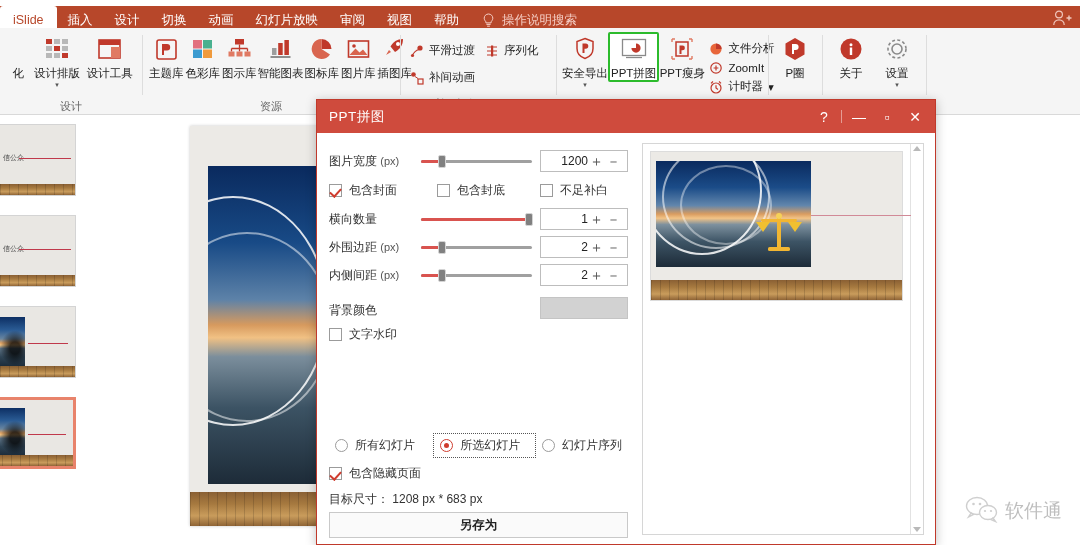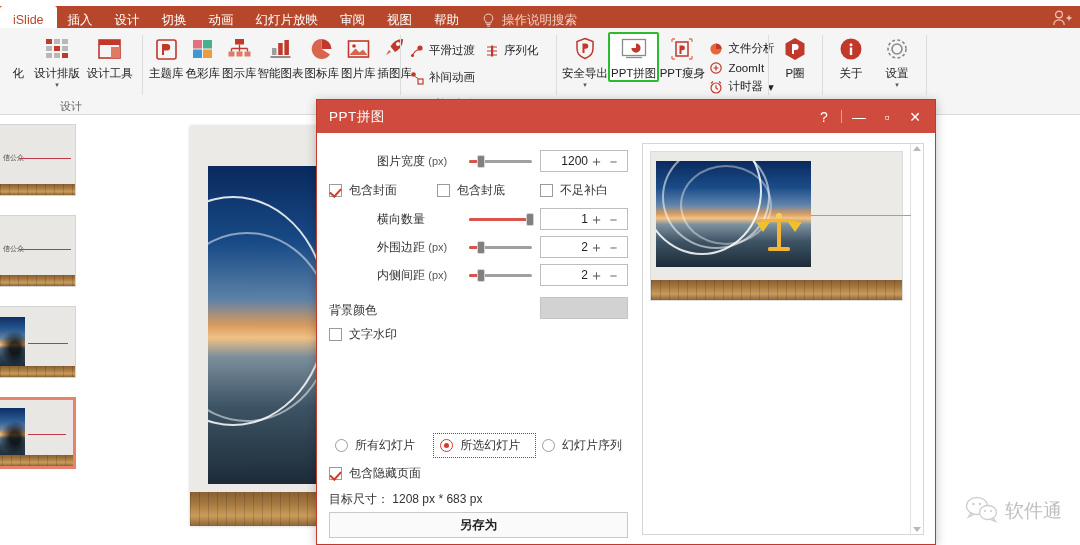--- a/index.html
+++ b/index.html
@@ -141,21 +141,21 @@
     color: #ffffff; font-size: 14px; cursor: default;
   }
   .tsep { width: 1px; height: 13px; background: rgba(255,255,255,0.45); margin: 0 3px; }
 
   .dlg-body { display: flex; height: 413px; }
   .dlg-left { width: 322px; padding: 14px 10px 8px 12px; position: relative; }
   .dlg-right {
     width: 298px; padding: 10px 8px 10px 2px; position: relative;
   }
 
-  .form-row { display: flex; align-items: center; height: 28px; margin-left: 48px; }
+  .form-row { display: flex; align-items: center; height: 28px; }
   .form-label {
     font-size: 12px; color: #333333; width: 92px; flex: none; white-space: nowrap;
   }
   .form-label .unit { font-size: 11px; color: #555; }
   .slider { position: relative; flex: 1; height: 18px; margin-right: 8px; }
   .slider .track {
     position: absolute; left: 0; right: 0; top: 8px; height: 3px; background: #a0a0a0; border-radius: 2px;
   }
   .slider .fill {
     position: absolute; left: 0; top: 8px; height: 3px; background: #d9534f; border-radius: 2px;
@@ -386,20 +386,21 @@
             <div class="ricon">
               <svg width="25" height="26" viewBox="0 0 25 26">
                 <path d="M21 3c-6 0-10 3-12.5 7.5L13 16c4.5-2.5 8-6.5 8-13z" fill="#c0392b"></path>
                 <path d="M7 14l-3 5 5-3z" fill="#d9654f"></path>
                 <circle cx="16" cy="8" r="2" fill="#ffffff"></circle>
               </svg>
             </div>
             <div class="rlabel">插图库</div>
           </div>
         </div>
+        <div class="rgroup-label">资源</div>
       </div>
 
       <div class="rgroup rlist" style="width:156px;">
         <div class="rlist-row">
           <div class="rlistbtn">
             <span class="li">
               <svg width="14" height="14" viewBox="0 0 14 14">
                   <circle cx="10" cy="4" r="2.6" fill="#c0392b"></circle>
                   <path d="M2 12c2-4 5-6 7-6.5" stroke="#c0392b" stroke-width="1.2" fill="none"></path>
                   <circle cx="2.5" cy="11.5" r="1.6" fill="#c0392b"></circle>

